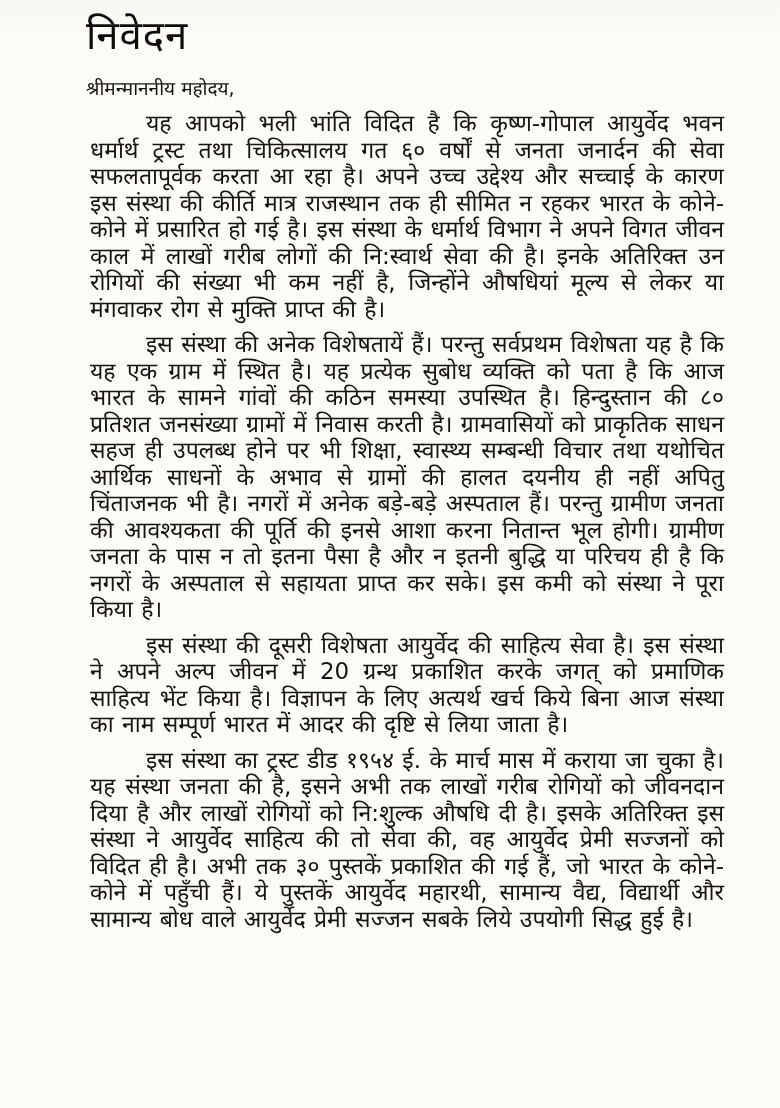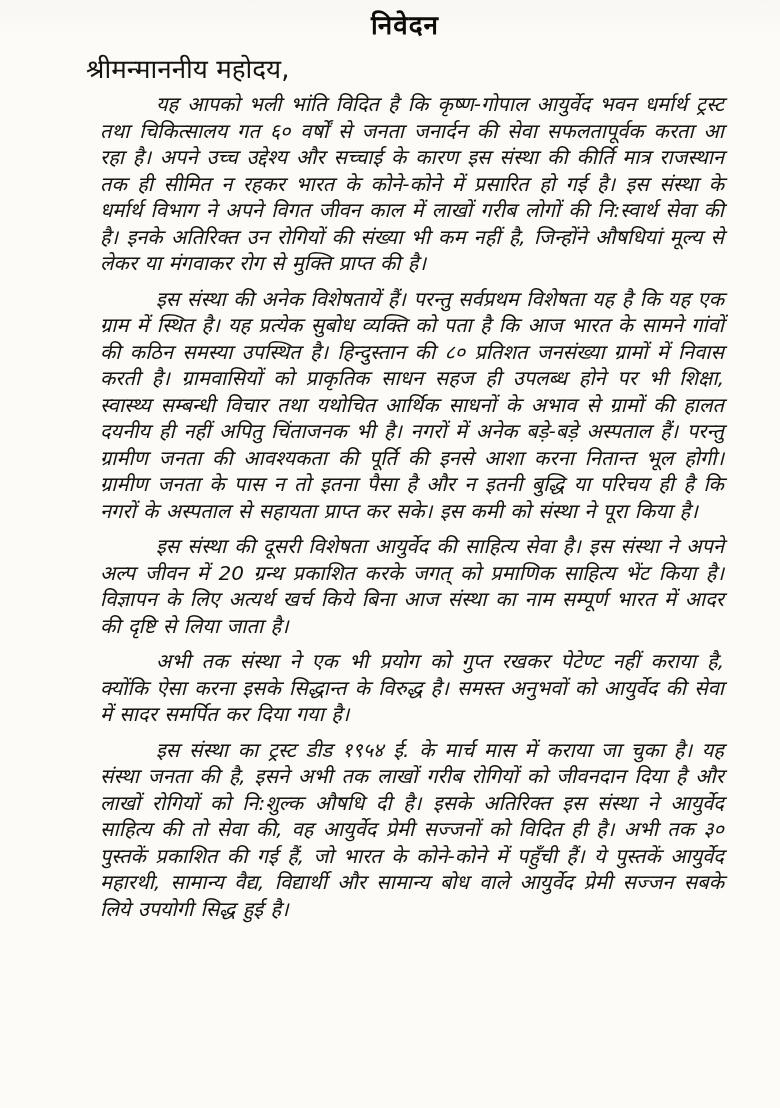--- a/index.html
+++ b/index.html
@@ -18,52 +18,50 @@
     box-sizing: border-box;
     width: 780px;
     height: 1108px;
     padding: 6px 56px 8px 86px;
     background:
       linear-gradient(180deg, rgba(0,0,0,0.015), rgba(0,0,0,0) 40px),
       #fcfbf8;
   }
   .doc-title {
     margin: 0 0 10px 0;
-    text-align: center;
-    font-size: 26px;
-    font-weight: 700;
+    text-align: left;
+    font-size: 40px;
+    font-weight: 400;
     letter-spacing: 1px;
     color: #0e0b09;
   }
   .salutation {
     margin: 14px 0 0 0;
-    font-size: 26px;
+    font-size: 19px;
     line-height: 26px;
   }
   .body-para {
-    margin: 9px 0 0 14px;
-    font-size: 20px;
+    margin: 9px 0 0 4px;
+    font-size: 23px;
     line-height: 26.5px;
     text-align: justify;
     text-indent: 56px;
     word-spacing: 1px;
-    font-style: italic;
   }
 </style>
 </head>
 <body>
 
 <div class="page">
   <h1 class="doc-title">निवेदन</h1>
 
   <p class="salutation">श्रीमन्माननीय महोदय,</p>
 
   <p class="body-para">यह आपको भली भांति विदित है कि कृष्ण-गोपाल आयुर्वेद भवन धर्मार्थ ट्रस्ट तथा चिकित्सालय गत ६० वर्षों से जनता जनार्दन की सेवा सफलतापूर्वक करता आ रहा है। अपने उच्च उद्देश्य और सच्चाई के कारण इस संस्था की कीर्ति मात्र राजस्थान तक ही सीमित न रहकर भारत के कोने-कोने में प्रसारित हो गई है। इस संस्था के धर्मार्थ विभाग ने अपने विगत जीवन काल में लाखों गरीब लोगों की नि:स्वार्थ सेवा की है। इनके अतिरिक्त उन रोगियों की संख्या भी कम नहीं है, जिन्होंने औषधियां मूल्य से लेकर या मंगवाकर रोग से मुक्ति प्राप्त की है।</p>
 
   <p class="body-para">इस संस्था की अनेक विशेषतायें हैं। परन्तु सर्वप्रथम विशेषता यह है कि यह एक ग्राम में स्थित है। यह प्रत्येक सुबोध व्यक्ति को पता है कि आज भारत के सामने गांवों की कठिन समस्या उपस्थित है। हिन्दुस्तान की ८० प्रतिशत जनसंख्या ग्रामों में निवास करती है। ग्रामवासियों को प्राकृतिक साधन सहज ही उपलब्ध होने पर भी शिक्षा, स्वास्थ्य सम्बन्धी विचार तथा यथोचित आर्थिक साधनों के अभाव से ग्रामों की हालत दयनीय ही नहीं अपितु चिंताजनक भी है। नगरों में अनेक बड़े-बड़े अस्पताल हैं। परन्तु ग्रामीण जनता की आवश्यकता की पूर्ति की इनसे आशा करना नितान्त भूल होगी। ग्रामीण जनता के पास न तो इतना पैसा है और न इतनी बुद्धि या परिचय ही है कि नगरों के अस्पताल से सहायता प्राप्त कर सके। इस कमी को संस्था ने पूरा किया है।</p>
 
   <p class="body-para">इस संस्था की दूसरी विशेषता आयुर्वेद की साहित्य सेवा है। इस संस्था ने अपने अल्प जीवन में 20 ग्रन्थ प्रकाशित करके जगत् को प्रमाणिक साहित्य भेंट किया है। विज्ञापन के लिए अत्यर्थ खर्च किये बिना आज संस्था का नाम सम्पूर्ण भारत में आदर की दृष्टि से लिया जाता है।</p>
 
-  <p class="body-para">अभी तक संस्था ने एक भी प्रयोग को गुप्त रखकर पेटेण्ट नहीं कराया है, क्योंकि ऐसा करना इसके सिद्धान्त के विरुद्ध है। समस्त अनुभवों को आयुर्वेद की सेवा में सादर समर्पित कर दिया गया है।</p>
 
   <p class="body-para">इस संस्था का ट्रस्ट डीड १९५४ ई. के मार्च मास में कराया जा चुका है। यह संस्था जनता की है, इसने अभी तक लाखों गरीब रोगियों को जीवनदान दिया है और लाखों रोगियों को नि:शुल्क औषधि दी है। इसके अतिरिक्त इस संस्था ने आयुर्वेद साहित्य की तो सेवा की, वह आयुर्वेद प्रेमी सज्जनों को विदित ही है। अभी तक ३० पुस्तकें प्रकाशित की गई हैं, जो भारत के कोने-कोने में पहुँची हैं। ये पुस्तकें आयुर्वेद महारथी, सामान्य वैद्य, विद्यार्थी और सामान्य बोध वाले आयुर्वेद प्रेमी सज्जन सबके लिये उपयोगी सिद्ध हुई है।</p>
 
 </div>
 
 </body></html>

